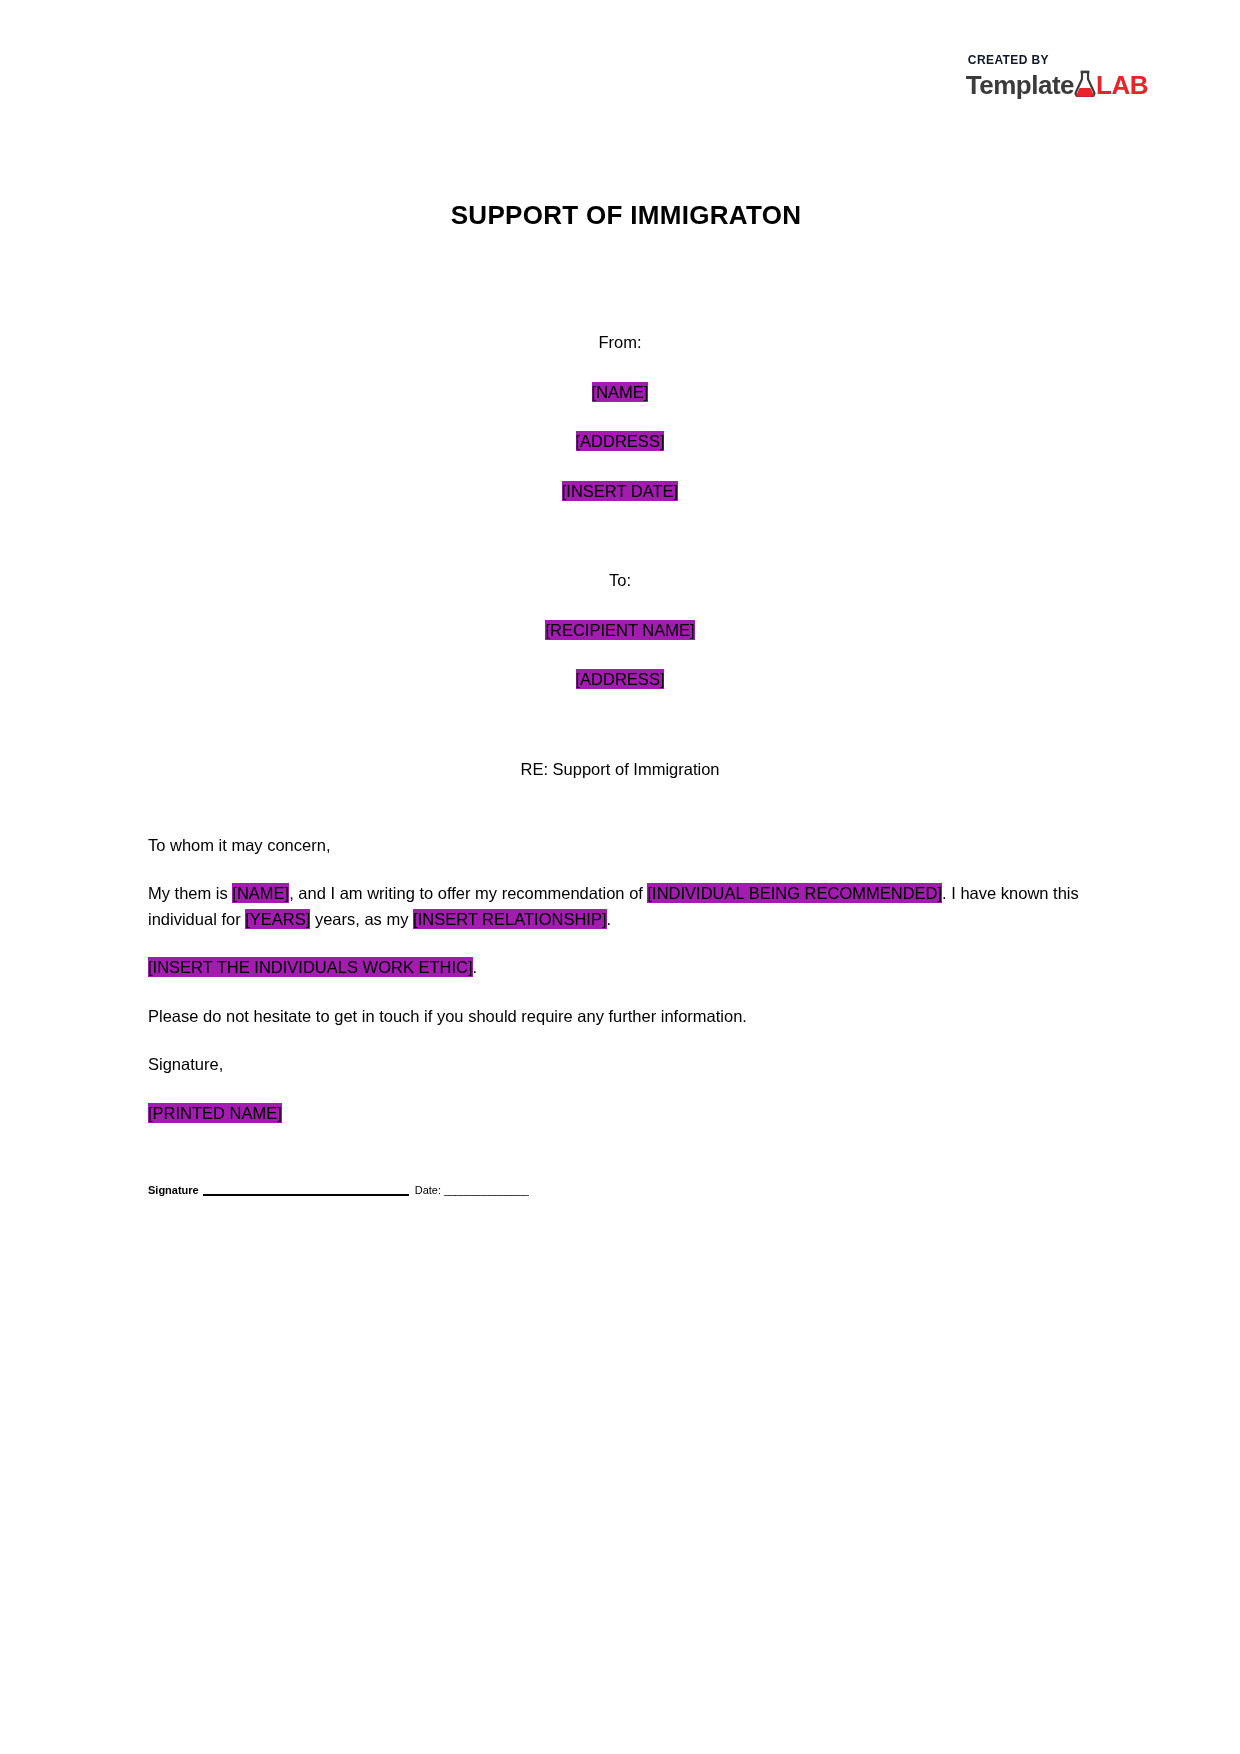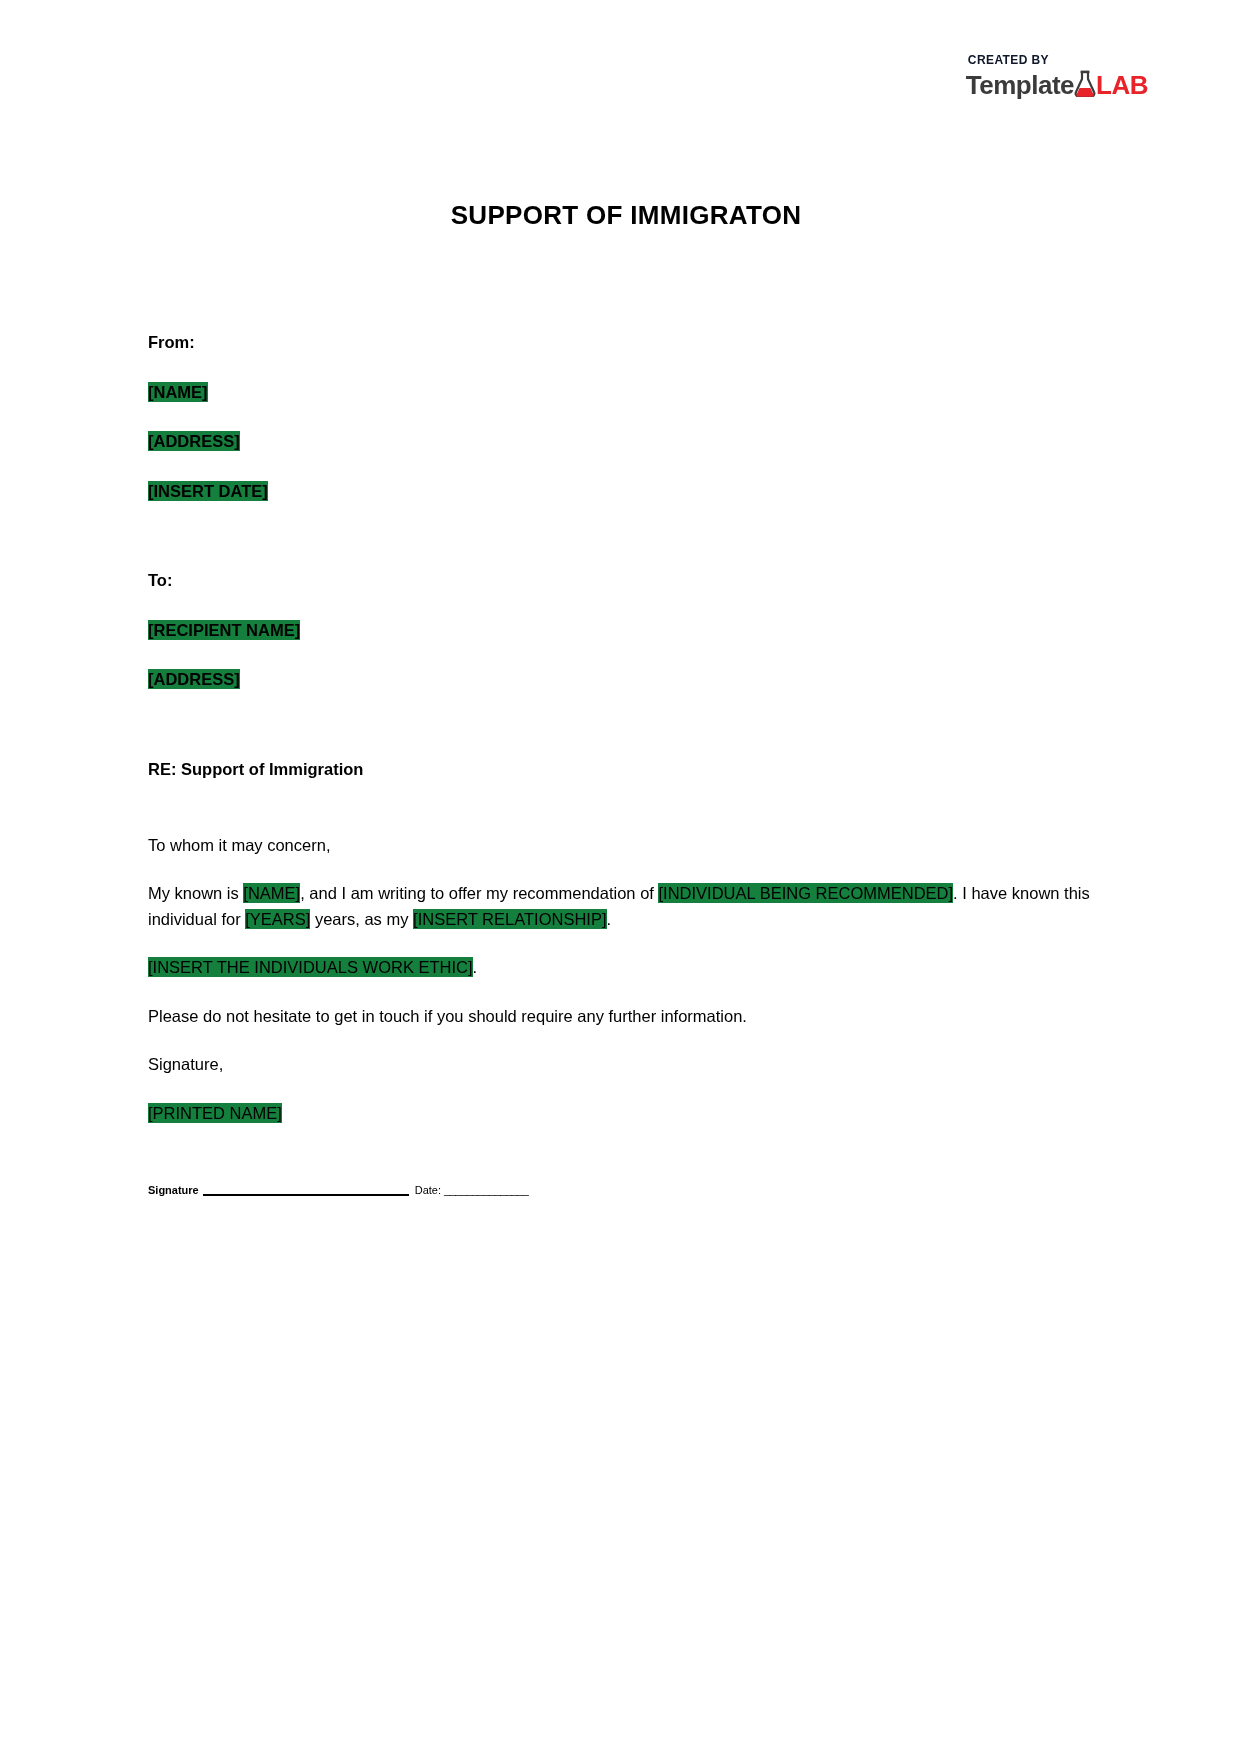--- a/index.html
+++ b/index.html
@@ -75,23 +75,23 @@
     left: 148px;
     top: 330px;
     width: 944px;
     font-size: 16.5px;
     line-height: 1.55;
   }
 
   .blk { margin: 0 0 24px 0; }
   .gap-lg { height: 40px; }
   .gap-md { height: 26px; }
-  .bold { font-weight: bold; }
+  .bold { font-weight: normal; text-align: center; }
   .hl {
-    background: #15803d;
+    background: #a21caf;
     padding: 1px 0;
     box-decoration-break: clone;
     -webkit-box-decoration-break: clone;
   }
 
   .para { margin: 0 0 23px 0; }
 
   .sig-line {
     margin-top: 56px;
     font-size: 11px;
@@ -137,21 +137,21 @@
     <div class="blk bold"><span class="hl">[ADDRESS]</span></div>
 
     <div class="gap-lg"></div>
 
     <div class="blk bold">RE: Support of Immigration</div>
 
     <div class="gap-md"></div>
 
     <p class="para">To whom it may concern,</p>
 
-    <p class="para"><span>My known is </span><span class="hl">[NAME]</span><span>, and I am writing to offer my recommendation of </span><span class="hl">[INDIVIDUAL BEING RECOMMENDED]</span><span>. I have known this individual for </span><span class="hl">[YEARS]</span><span> years, as my </span><span class="hl">[INSERT RELATIONSHIP]</span><span>.</span></p>
+    <p class="para"><span>My them is </span><span class="hl">[NAME]</span><span>, and I am writing to offer my recommendation of </span><span class="hl">[INDIVIDUAL BEING RECOMMENDED]</span><span>. I have known this individual for </span><span class="hl">[YEARS]</span><span> years, as my </span><span class="hl">[INSERT RELATIONSHIP]</span><span>.</span></p>
 
 
     <p class="para"><span class="hl">[INSERT THE INDIVIDUALS WORK ETHIC]</span><span>.</span></p>
 
     <p class="para">Please do not hesitate to get in touch if you should require any further information.</p>
 
     <p class="para">Signature,</p>
 
     <p class="para"><span class="hl">[PRINTED NAME]</span></p>
 

